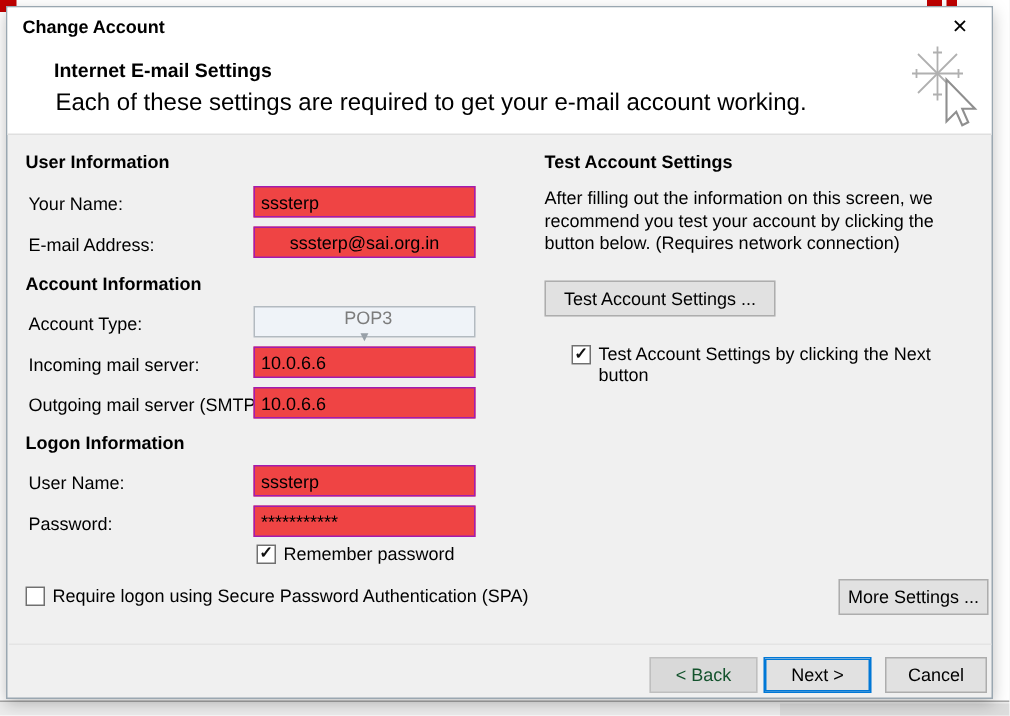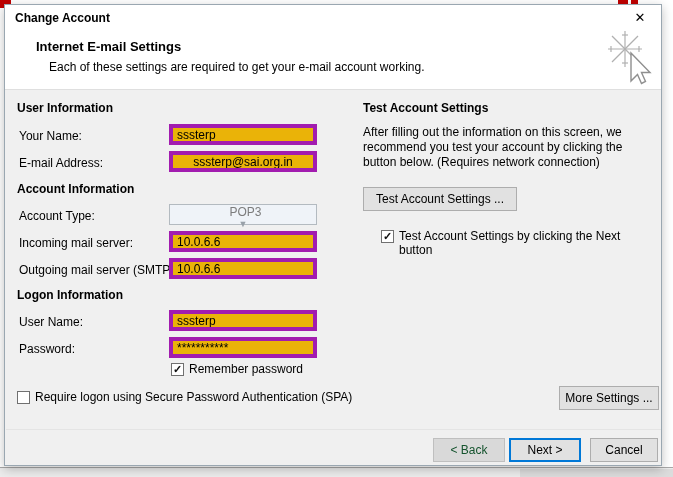--- a/index.html
+++ b/index.html
@@ -13,26 +13,26 @@
   .dialog { position:absolute; left:4px; top:4px; width:658px; height:462px; background:#f0f0f0;
             border:1px solid #9aa7b1; box-shadow:0 3px 10px rgba(0,0,0,0.25); }
 
   .titlebar { position:absolute; left:0; top:0; right:0; height:25px; background:#ffffff; display:flex; align-items:center; }
   .title { font-size:12px; font-weight:600; color:#000; padding-left:10px; }
   .close { position:absolute; right:0; top:0; width:42px; height:25px; display:flex; align-items:center; justify-content:center;
            font-size:13px; color:#000; cursor:pointer; background:transparent; border:none; }
 
   .header { position:absolute; left:0; top:25px; width:100%; height:60px; background:#ffffff; border-bottom:1px solid #dfdfdf; }
   .h-title { position:absolute; left:20px; top:9px; font-size:13px; font-weight:bold; color:#000;padding-left:11px; }
-  .h-sub { position:absolute; left:44px; top:30px; font-size:12px; color:#000; }
+  .h-sub { position:absolute; left:32px; top:30px; font-size:16px; color:#000; }
   .sparkle { position:absolute; left:598px; top:24px; }
 
   .sec { position:absolute; font-size:12px; font-weight:bold; color:#000;text-align:center; }
   .lbl { position:absolute; font-size:12px; color:#000; }
-  .inp { position:absolute; height:21px; border:4px solid #a21caf; background:#eab308;
+  .inp { position:absolute; height:21px; border:1px solid #a21caf; background:#ef4444;
          font:12px "Liberation Sans",sans-serif; padding:1px 4px; color:#000; }
 
   .combo { position:absolute; height:21px; background:#eff3f8; border:1px solid #b3bac0; display:flex; align-items:center;
            color:#7c7c7c; font-size:12px;flex-direction:column; }
   .combo-text { flex:1; padding-left:5px; }
   .combo-arrow { width:18px; text-align:center; color:#98a0a8; font-size:9px; }
 
   .check-row { position:absolute; display:flex; align-items:flex-start; gap:5px; cursor:default; }
   .box { width:13px; height:13px; min-width:13px; background:#fff; border:1px solid #707070;
          display:inline-flex; align-items:center; justify-content:center; margin-top:1px; }

